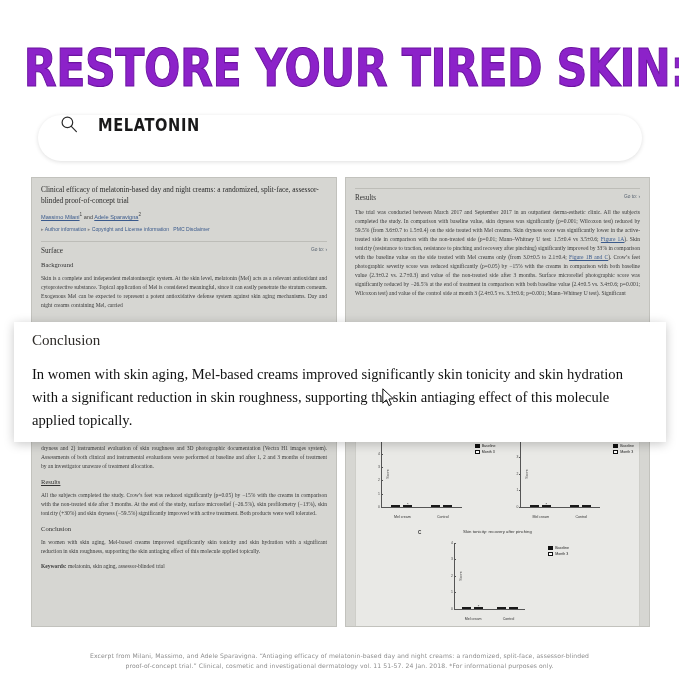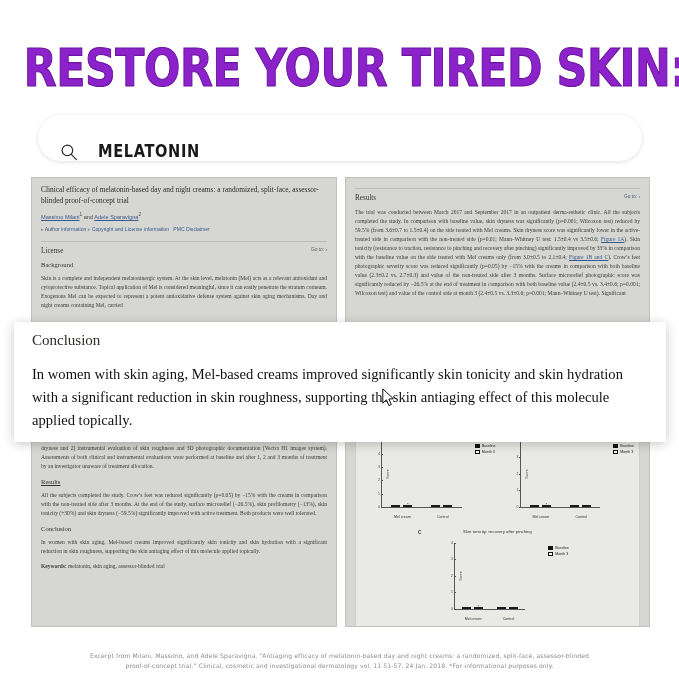--- a/index.html
+++ b/index.html
@@ -30,21 +30,21 @@
   }
 
   
   .searchwrap {
     position:absolute;
     left:38px; top:115px;
     width:604px; height:46px;
     background:#ffffff;
     border-radius:23px;
     box-shadow:0 1px 4px rgba(0,0,0,0.13);
-    display:flex; align-items:flex-end;
+    display:flex; align-items:flex-start;
     padding:0 22px;
   }
   .search-icon { width:18px; height:18px; flex:0 0 auto; margin-right:20px; }
   .search-icon svg { display:block; }
   .search-text {
     font-family:"DejaVu Sans", sans-serif;
     font-weight:700;
     font-size:17px;
     letter-spacing:0.7px;
     color:#19191a;
@@ -295,21 +295,21 @@
       <div class="doc-meta">
         <span class="sep">▸</span>
         <span>Author information</span>
         <span class="sep">▸</span>
         <span>Copyright and License information</span>
         &nbsp;
         <span>PMC Disclaimer</span>
       </div>
 
       <div class="sec-head">
-        <span>License</span>
+        <span>Surface</span>
         <span class="goto">Go to: ›</span>
       </div>
 
       <div class="sub-head">Background</div>
       <p class="body-txt">Skin is a complete and independent melatoninergic system. At the skin level, melatonin (Mel) acts as a relevant antioxidant and cytoprotective substance. Topical application of Mel is considered meaningful, since it can easily penetrate the stratum corneum. Exogenous Mel can be expected to represent a potent antioxidative defense system against skin aging mechanisms. Day and night creams containing Mel, carried</p>
 
       <div style="height:118px"></div>
 
       <p class="body-txt">nasolabial folds), surface microrelief, skin tonicity (resistance to pinching and traction, recovery after pinching) and skin dryness and 2) instrumental evaluation of skin roughness and 3D photographic documentation (Vectra H1 images system). Assessments of both clinical and instrumental evaluations were performed at baseline and after 1, 2 and 3 months of treatment by an investigator unaware of treatment allocation.</p>
       <div class="sub-head ul">Results</div>

